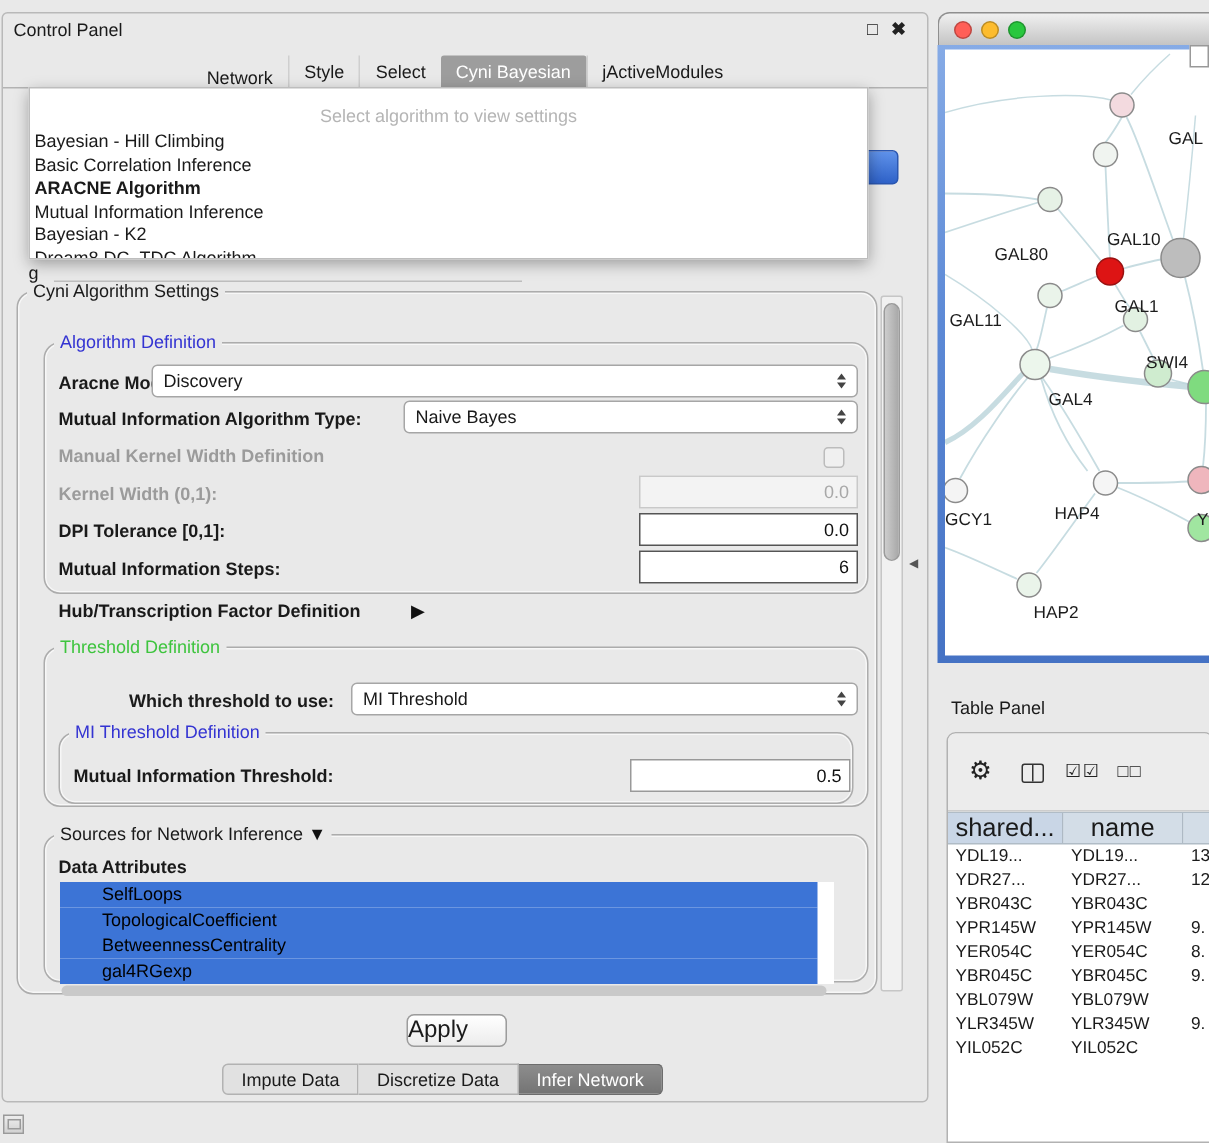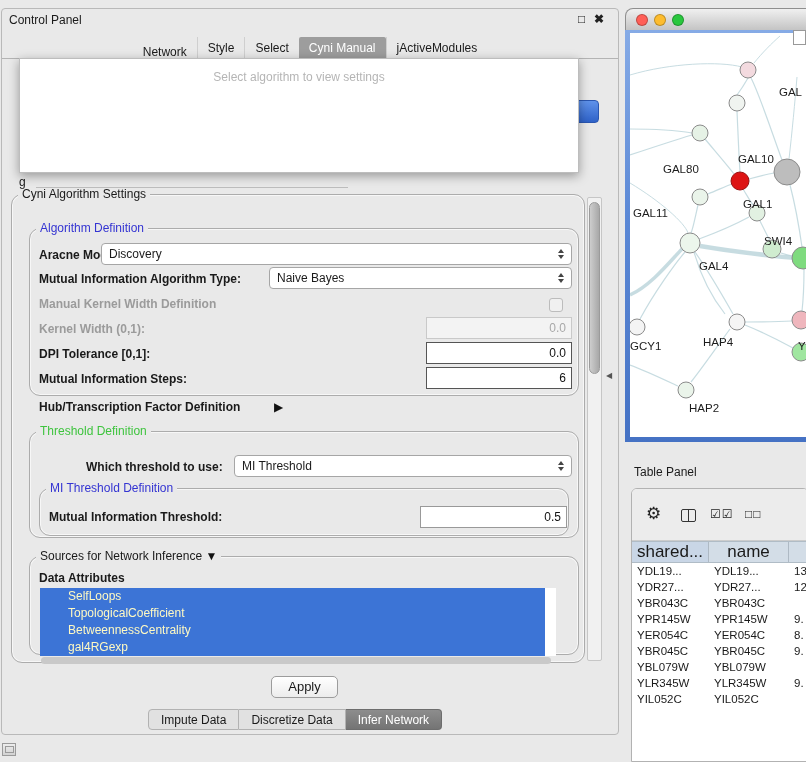--- a/index.html
+++ b/index.html
@@ -56,31 +56,31 @@
     text-align:right; padding:0 5px; font-family:"Liberation Sans",sans-serif; color:#111; outline:none; }
   .tfield.normal { border:1px solid #999; }
   .tfield.disabled { background:#f3f3f3; border:1px solid #c9c9c9; color:#a8a8a8; }
 
   .checkbox { position:absolute; width:14px; height:14px; background:#f0f0f0; border:1px solid #bcbcbc; border-radius:3px; }
 
   .tri { font-size:12px; color:#111; }
 
   #attr-list { position:absolute; left:38px; top:579px; width:516px; height:68px; background:#fff; overflow:hidden; }
   .attr-item { height:17px; line-height:17px; padding-left:5px; font-size:12px; }
-  .attr-item.sel { background:#3c74d6; color:#fef9c3; width:505px;padding-left:28px; }
+  .attr-item.sel { background:#3c74d6; color:#000000; width:505px;padding-left:28px; }
   #attr-hscroll { position:absolute; left:39px; top:648px; width:510px; height:7px; background:#c9c9c9; border-radius:4px; }
 
   #cp-scrollbar { position:absolute; left:585px; top:188px; width:15px; height:464px;
     background:#f1f1f1; border:1px solid #c6c6c6; border-radius:2px; }
   #cp-scroll-thumb { position:absolute; left:1px; top:4px; width:11px; height:172px; border-radius:6px;
     background:linear-gradient(90deg,#cdcdcd,#a8a8a8); border:1px solid #9b9b9b; }
 
   #apply-btn { position:absolute; left:269px; top:667px; width:67px; height:22px;
     background:linear-gradient(#ffffff,#ececec); border:1px solid #9c9c9c; border-radius:5px;
-    font-size:13px; text-align:center; line-height:20px; }
+    font-size:16px; text-align:left; line-height:20px; }
 
   #bottom-tabs { position:absolute; left:146px; top:700px; height:21px; display:flex; }
   .btab { height:21px; line-height:21px; padding:0 12px; font-size:12px; background:#e1e1e1;
     border:1px solid #b2b2b2; border-left:none; white-space:nowrap; }
   .btab:first-child { border-left:1px solid #b2b2b2; border-radius:4px 0 0 4px; }
   .btab:last-child { border-radius:0 4px 4px 0; }
   .btab.active { background:linear-gradient(#8d8d8d,#747474); color:#fff; border-color:#6d6d6d; }
 
   
   #net-window { position:absolute; left:625px; top:8px; width:190px; height:434px; }
@@ -134,33 +134,41 @@
         </svg>
         <span>Network</span>
       </div>
       <div class="cp-tab">
         <span>Style</span>
       </div>
       <div class="cp-tab">
         <span>Select</span>
       </div>
       <div class="cp-tab active">
-        <span>Cyni Manual</span>
+        <span>Cyni Bayesian</span>
       </div>
       <div class="cp-tab">
         <span>jActiveModules</span>
       </div>
     </div>
 
   <span id="obscured-frag">g</span>
   <div id="obscured-line"></div>
   <div id="obscured-blue-btn"></div>
 
   <div id="algo-popup">
     <div class="popup-placeholder">Select algorithm to view settings</div>
+    <div id="popup-list">
+        <div class="popup-item">Bayesian - Hill Climbing</div>
+        <div class="popup-item">Basic Correlation Inference</div>
+        <div class="popup-item sel">ARACNE Algorithm</div>
+        <div class="popup-item">Mutual Information Inference</div>
+        <div class="popup-item">Bayesian - K2</div>
+        <div class="popup-item">Dream8 DC_TDC Algorithm</div>
+      </div>
   </div>
 
   <div class="fieldset" style="left:9px; top:185px; width:574px; height:469px;">
     <span class="fs-title">Cyni Algorithm Settings</span>
   </div>
 
   <div class="fieldset" style="left:27px; top:219px; width:550px; height:168px;">
     <span class="fs-title fs-blue">Algorithm Definition</span>
   </div>
 

